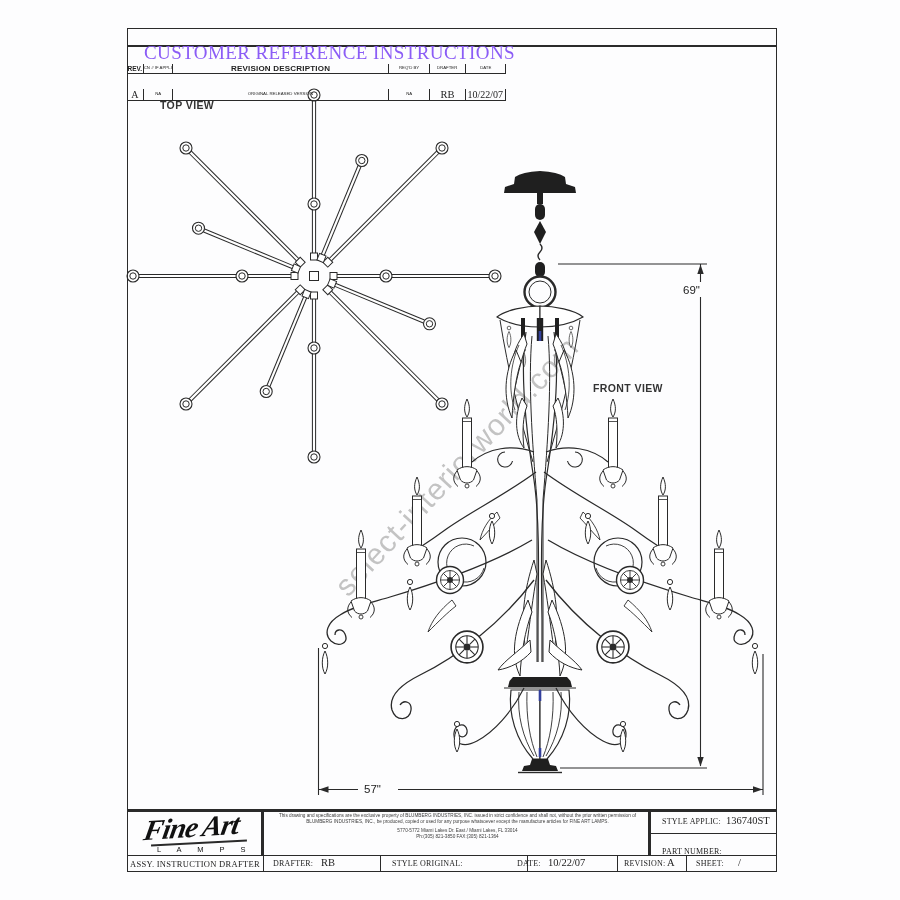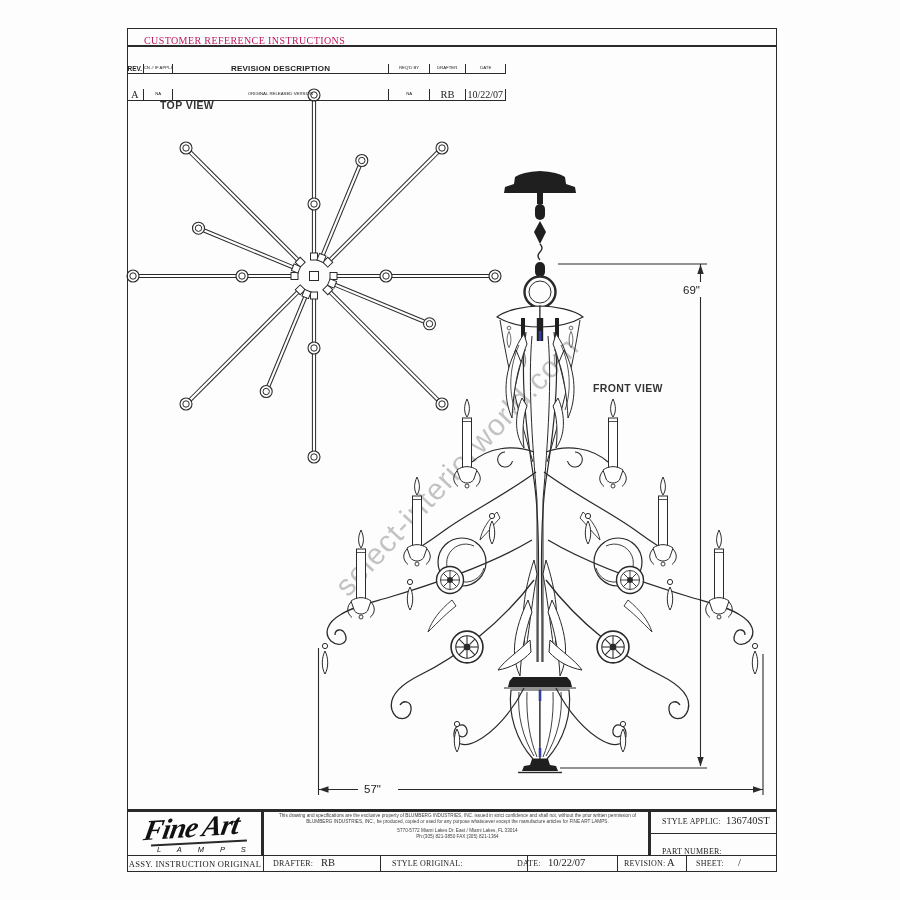--- a/index.html
+++ b/index.html
@@ -2,21 +2,21 @@
 <html><head>
 <meta charset="utf-8">
 <style>
   html,body{margin:0;padding:0;background:#ffffff;}
   #canvas{position:relative;width:900px;height:900px;background:#fdfdfe;overflow:hidden;
           font-family:"Liberation Serif",serif;color:#232323;}
   .abs{position:absolute;box-sizing:border-box;}
   
   .outer-border{left:127px;top:28px;width:650px;height:844px;border:1.6px solid #2a2a2a;}
   .title-bar{left:127px;top:28px;width:650px;height:19px;border-bottom:2px solid #2a2a2a;}
-  .title-text{position:absolute;left:17px;top:7px;font-size:10px;letter-spacing:.4px;color:#be185d;white-space:nowrap;}
+  .title-text{position:absolute;left:17px;top:14px;font-size:19px;letter-spacing:.4px;color:#8b5cf6;white-space:nowrap;}
   
   .rev-table{left:127px;top:49px;width:379px;height:26px;display:flex;flex-direction:column;
              font-family:"Liberation Sans",sans-serif;}
   .rev-row{display:flex;height:13px;margin-top:15px;}
   .rev-cell{border-right:1px solid #2a2a2a;border-bottom:1px solid #2a2a2a;display:flex;
             align-items:center;justify-content:center;overflow:hidden;white-space:nowrap;}
   .c-rev{width:16px;} .c-ecn{width:29px;} .c-desc{width:218px;} .c-req{width:41px;}
   .c-dra{width:35px;} .c-date{width:40px;}
   .h6{font-size:6.5px;font-weight:bold;color:#222;}
   .h8{font-size:8px;font-weight:bold;color:#222;letter-spacing:.2px;}
@@ -26,21 +26,21 @@
   
   .tb-line{background:#2a2a2a;}
   .tb-label{font-size:8px;letter-spacing:.2px;white-space:nowrap;}
   .tb-value{font-size:10.5px;white-space:nowrap;}
   .legal-wrap{left:266px;top:813px;width:382px;height:40px;overflow:visible;text-align:center;}
   .legal-inner{transform:scale(.78);transform-origin:center top;width:128%;margin-left:-14%;
                font-family:"Liberation Sans",sans-serif;font-size:6px;color:#3c3c3c;line-height:1.25;}
   .legal-addr{margin-top:4px;}
   .logo-script{font-style:italic;font-weight:bold;font-size:29px;letter-spacing:-1px;
                transform:skewX(-14deg) rotate(-4deg);color:#111;white-space:nowrap;}
-  .logo-lamps{font-family:"Liberation Sans",sans-serif;font-size:7.5px;letter-spacing:7px;color:#111;font-style:italic;}
+  .logo-lamps{font-family:"Liberation Sans",sans-serif;font-size:7.5px;letter-spacing:7px;color:#111;}
 </style>
 </head>
 <body>
 
 <div id="canvas">
 
   <svg class="abs" style="left:0;top:0" width="900" height="900" viewBox="0 0 900 900">
     <defs>
       <g id="candle">
         <path d="M0,-19 C3.2,-12 3.2,-6 0,-1 C-3.2,-6 -3.2,-12 0,-19 Z" fill="#fff" stroke="#2a2a2a" stroke-width="1"></path>
@@ -326,21 +326,21 @@
 
   <div class="abs" style="left:650px;top:811px;width:127px;height:22px">
     <span class="abs tb-label" style="left:12px;top:6px">STYLE APPLIC:</span>
     <span class="abs tb-value" style="left:76px;top:4px">136740ST</span>
   </div>
   <div class="abs" style="left:650px;top:833px;width:127px;height:22px">
     <span class="abs tb-label" style="left:12px;top:14px">PART NUMBER:</span>
   </div>
 
   <div class="abs" style="left:127px;top:855px;width:136px;height:17px;display:flex;align-items:center;justify-content:center">
-    <span style="font-size:8.5px;letter-spacing:.3px">ASSY. INSTRUCTION ORIGINAL</span>
+    <span style="font-size:8.5px;letter-spacing:.3px">ASSY. INSTRUCTION DRAFTER</span>
   </div>
   <div class="abs" style="left:263px;top:855px;width:117px;height:20px">
     <span class="abs tb-label" style="left:10px;top:4px">DRAFTER:</span>
     <span class="abs tb-value" style="left:58px;top:2px">RB</span>
   </div>
   <div class="abs" style="left:380px;top:855px;width:147px;height:17px">
     <span class="abs tb-label" style="left:12px;top:4px">STYLE ORIGINAL:</span>
   </div>
   <div class="abs" style="left:508px;top:855px;width:90px;height:17px">
     <span class="abs tb-label" style="left:9px;top:4px">DATE:</span>

